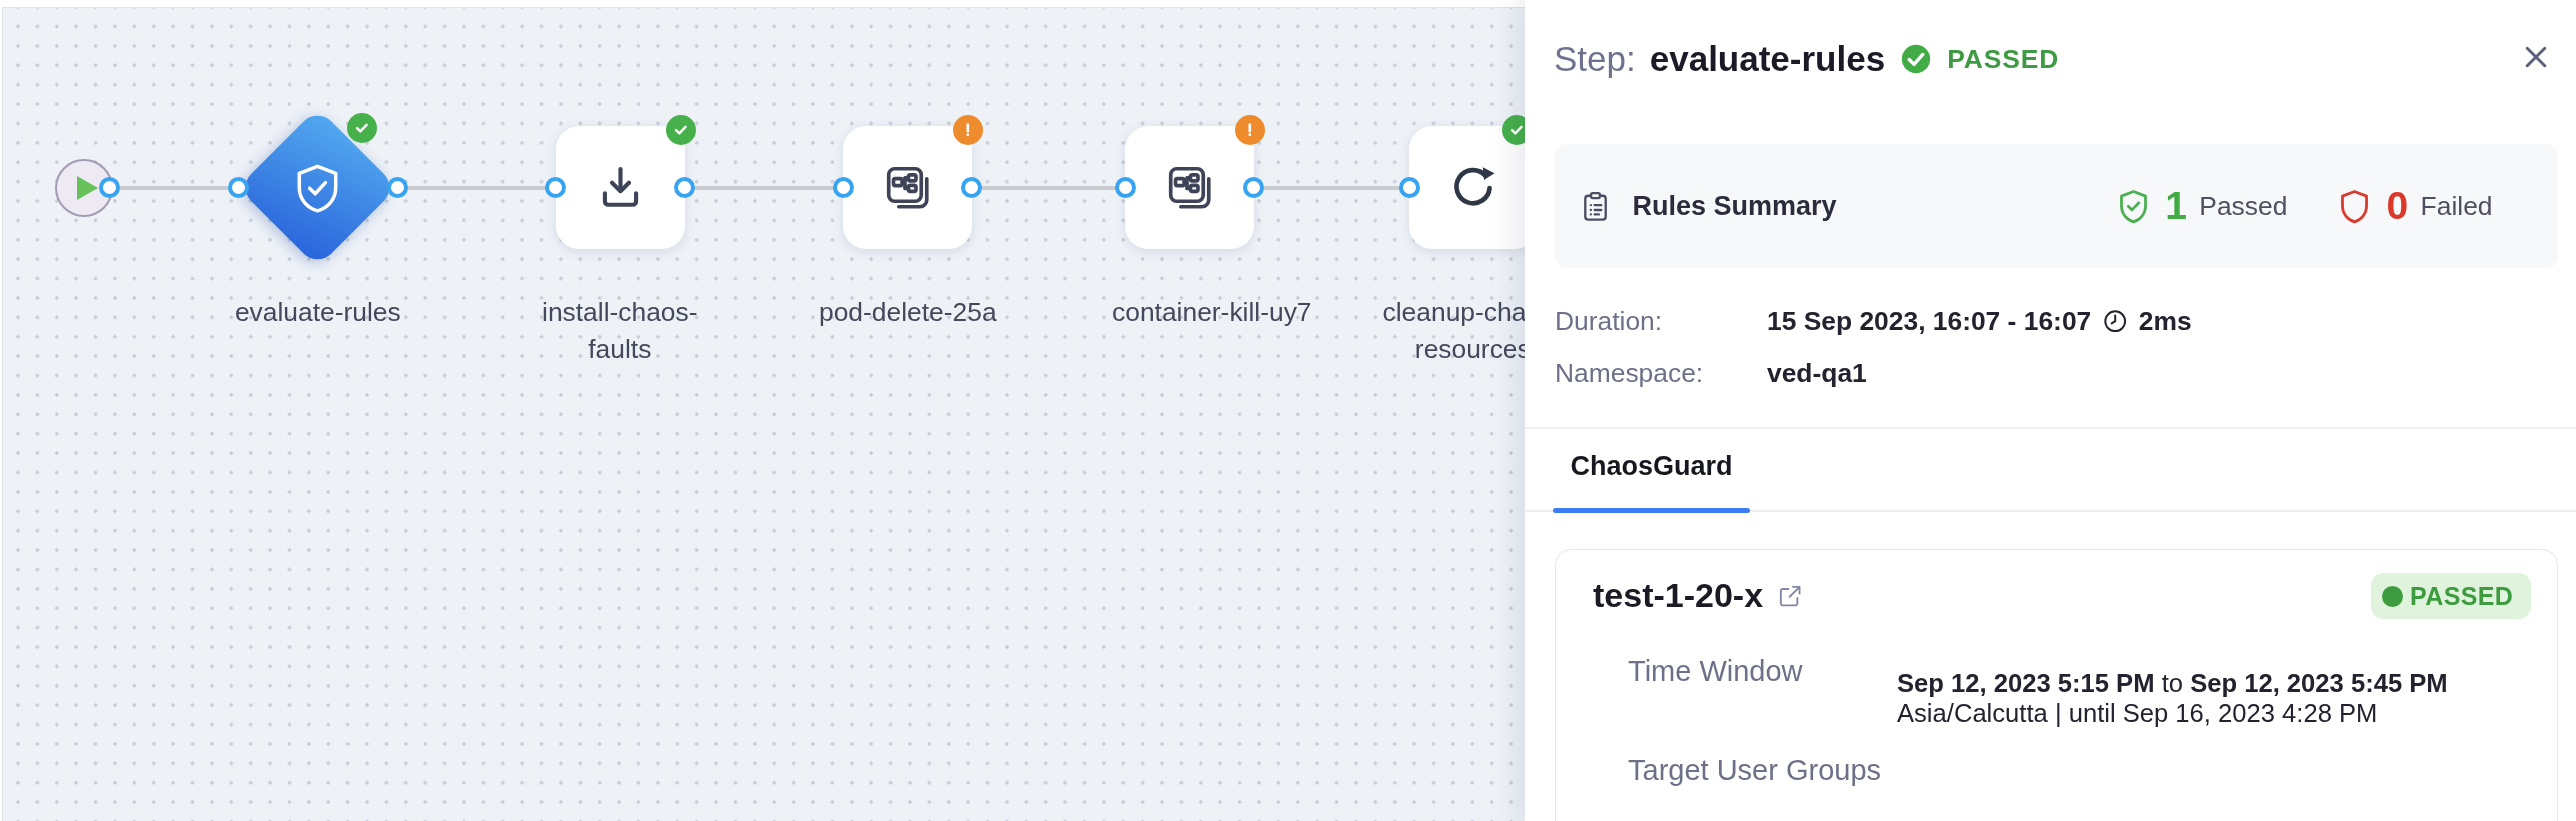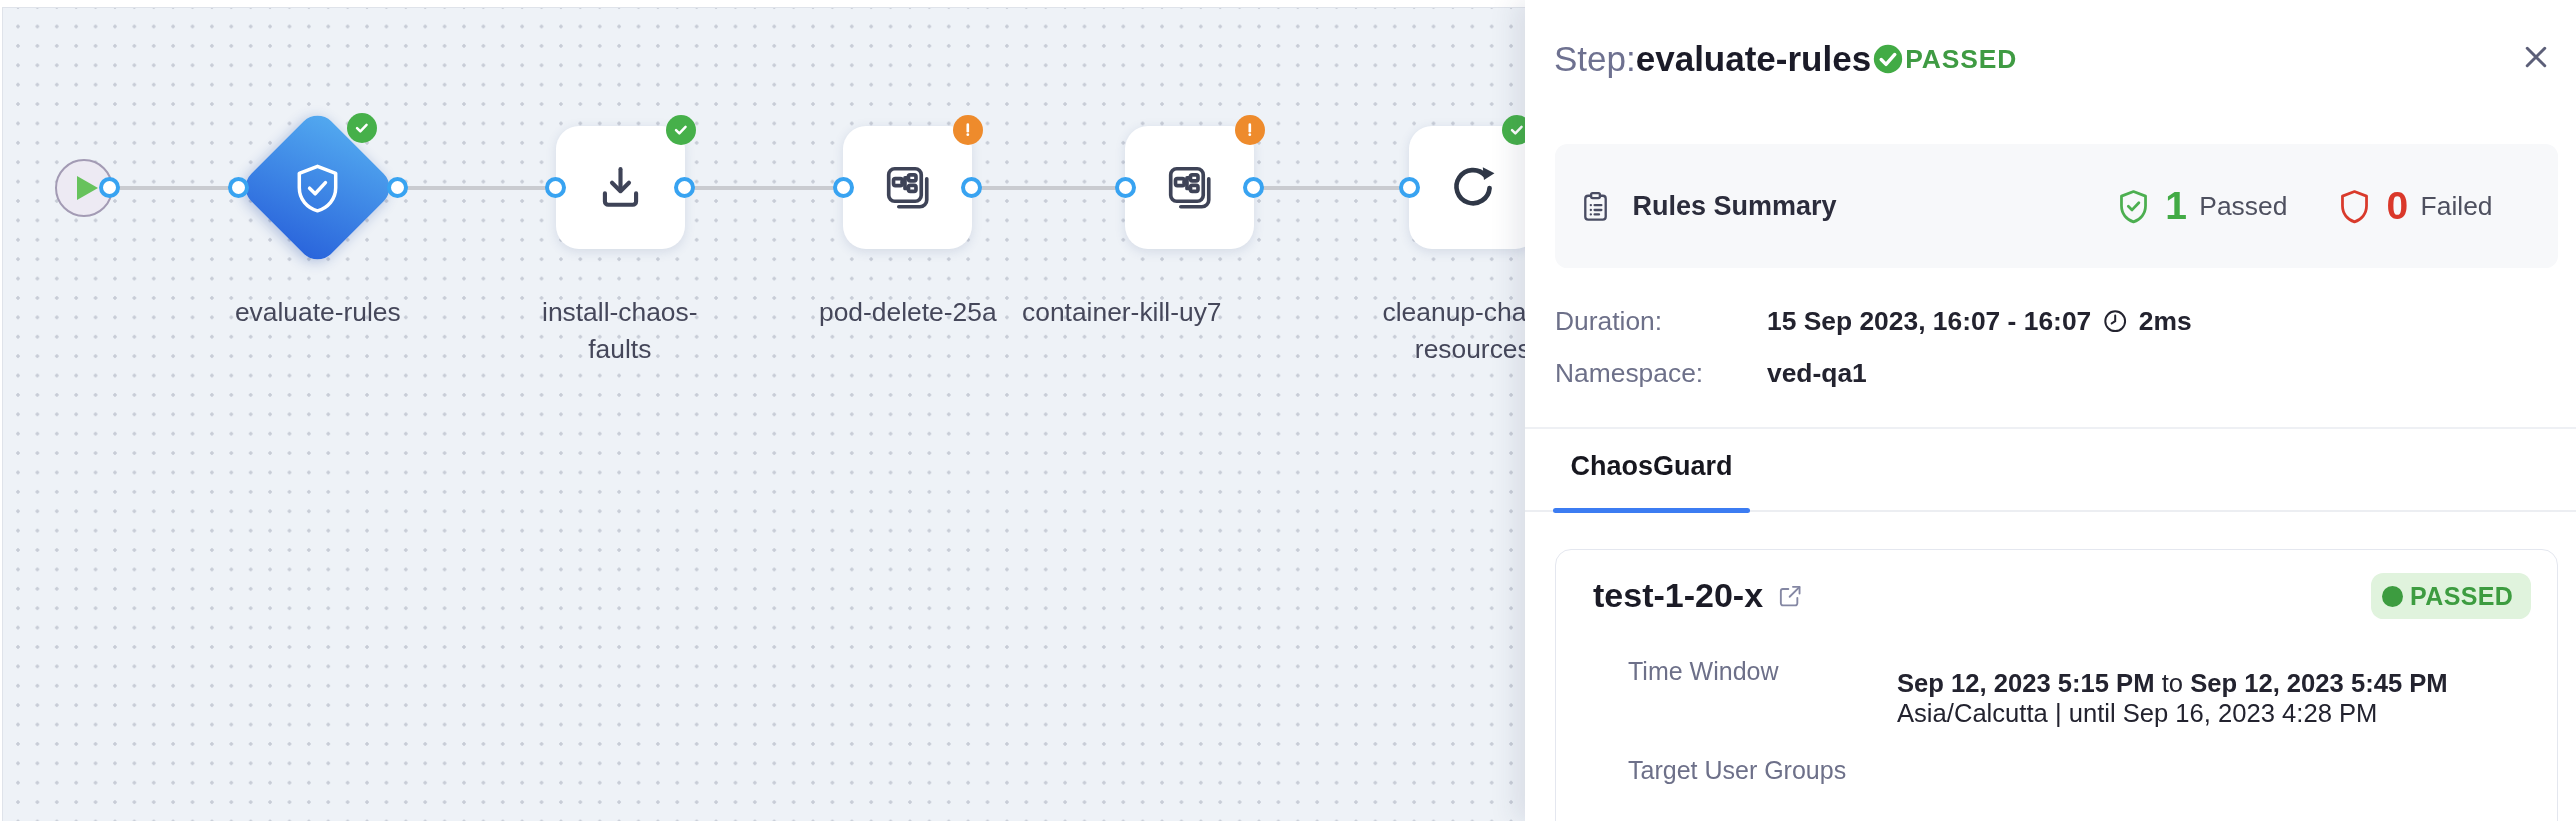--- a/index.html
+++ b/index.html
@@ -31,21 +31,21 @@
   .badge{position:absolute;top:107px;width:30px;height:30px;border-radius:50%;z-index:5;
     display:flex;align-items:center;justify-content:center;}
   .badge.ok{background:#46b04a;}
   .badge.warn{background:#ee8b2c;}
   .node-label{position:absolute;top:286px;transform:translateX(-50%);text-align:center;
     font-size:26.4px;line-height:37px;color:#45475a;z-index:2;}
 
   
   .panel{position:absolute;left:1525px;top:0;right:0;bottom:0;background:#ffffff;z-index:10;
     box-shadow:-10.6px 0 25px rgba(40,50,90,.10);}
-  .panel-header{position:absolute;left:29px;top:39px;display:flex;align-items:center;}
+  .panel-header{position:absolute;left:29px;top:39px;display:flex;align-items:center;gap:14px;}
   .hdr-prefix{font-size:35px;color:#6e7190;}
   .hdr-title{font-size:35px;font-weight:700;color:#1b1b28;}
   .hdr-status{font-size:26.4px;font-weight:700;color:#3f9b43;letter-spacing:0.9px;}
   .close-btn{position:absolute;right:17.6px;top:35px;width:44px;height:44px;border:none;background:transparent;
     display:flex;align-items:center;justify-content:center;cursor:pointer;padding:0;}
   .rules-bar{position:absolute;left:30px;right:18.5px;top:144px;height:124px;background:#f7f8fa;
     border-radius:12.3px;display:flex;align-items:center;justify-content:space-between;
     padding:0 65px 0 23px;box-sizing:border-box;}
   .rules-left{display:flex;align-items:center;gap:19.4px;}
   .rules-title{font-size:27px;font-weight:700;color:#2c2d3c;}
@@ -64,21 +64,21 @@
     font-size:27px;font-weight:700;color:#17171f;cursor:pointer;}
   .tab-underline{position:absolute;left:28px;top:508px;width:197px;height:5.3px;background:#3c7cf2;border-radius:2.6px;z-index:2;}
   .guard-card{position:absolute;left:30px;right:18.5px;top:549px;height:379px;background:#ffffff;
     border:1.8px solid #e4e7ef;border-radius:16px;box-sizing:border-box;}
   .card-title-row{position:absolute;left:37px;top:26.4px;display:flex;align-items:center;gap:14px;justify-content:flex-end;}
   .card-title{font-size:34px;font-weight:700;color:#1b1b26;}
   .pill{position:absolute;right:25.6px;top:23px;height:46px;border-radius:12.3px;background:#e0f3dd;
     display:flex;align-items:center;gap:7px;padding:0 17.6px 0 10.6px;}
   .pill-dot{width:21px;height:21px;border-radius:50%;background:#3d9c40;}
   .pill-text{font-size:25px;font-weight:700;color:#3d9c40;letter-spacing:0.4px;}
-  .row-label{position:absolute;left:72px;font-size:25px;color:#6d7089;line-height:35px;}
+  .row-label{position:absolute;left:72px;font-size:29px;color:#6d7089;line-height:35px;}
   .row-value{position:absolute;left:341px;font-size:25.6px;color:#23232f;line-height:35px;}
   .b{font-weight:700;}
   .chips{position:absolute;left:341px;top:201px;display:flex;gap:16px;}
   .chip{height:42px;border-radius:8.8px;background:#efeafc;color:#6d3be0;font-size:25px;font-weight:700;
     display:flex;align-items:center;padding:0 17.6px;}
   svg{display:block;}
 </style>
 </head>
 <body>
 
@@ -185,21 +185,21 @@
     <div class="port" style="left:671px;"></div>
     <div class="port" style="left:830px;"></div>
     <div class="port" style="left:958px;"></div>
     <div class="port" style="left:1112px;"></div>
     <div class="port" style="left:1240px;"></div>
     <div class="port" style="left:1396px;"></div>
 
     <div class="node-label" style="left:315px;width:264px;">evaluate-rules</div>
     <div class="node-label" style="left:617px;width:203px;">install-chaos-faults</div>
     <div class="node-label" style="left:905px;width:264px;">pod-delete-25a</div>
-    <div class="node-label" style="left:1119px;width:282px;">container-kill-uy7</div>
+    <div class="node-label" style="left:1209px;width:282px;">container-kill-uy7</div>
     <div class="node-label" style="left:1470px;width:203px;">cleanup-chaos-resources</div>
   </div>
 
   <aside class="panel">
 
     <div class="panel-header">
       <span class="hdr-prefix">Step:</span>
       <span class="hdr-title">evaluate-rules</span>
       <span>
         <svg width="34" height="34" viewBox="0 0 24 24">

